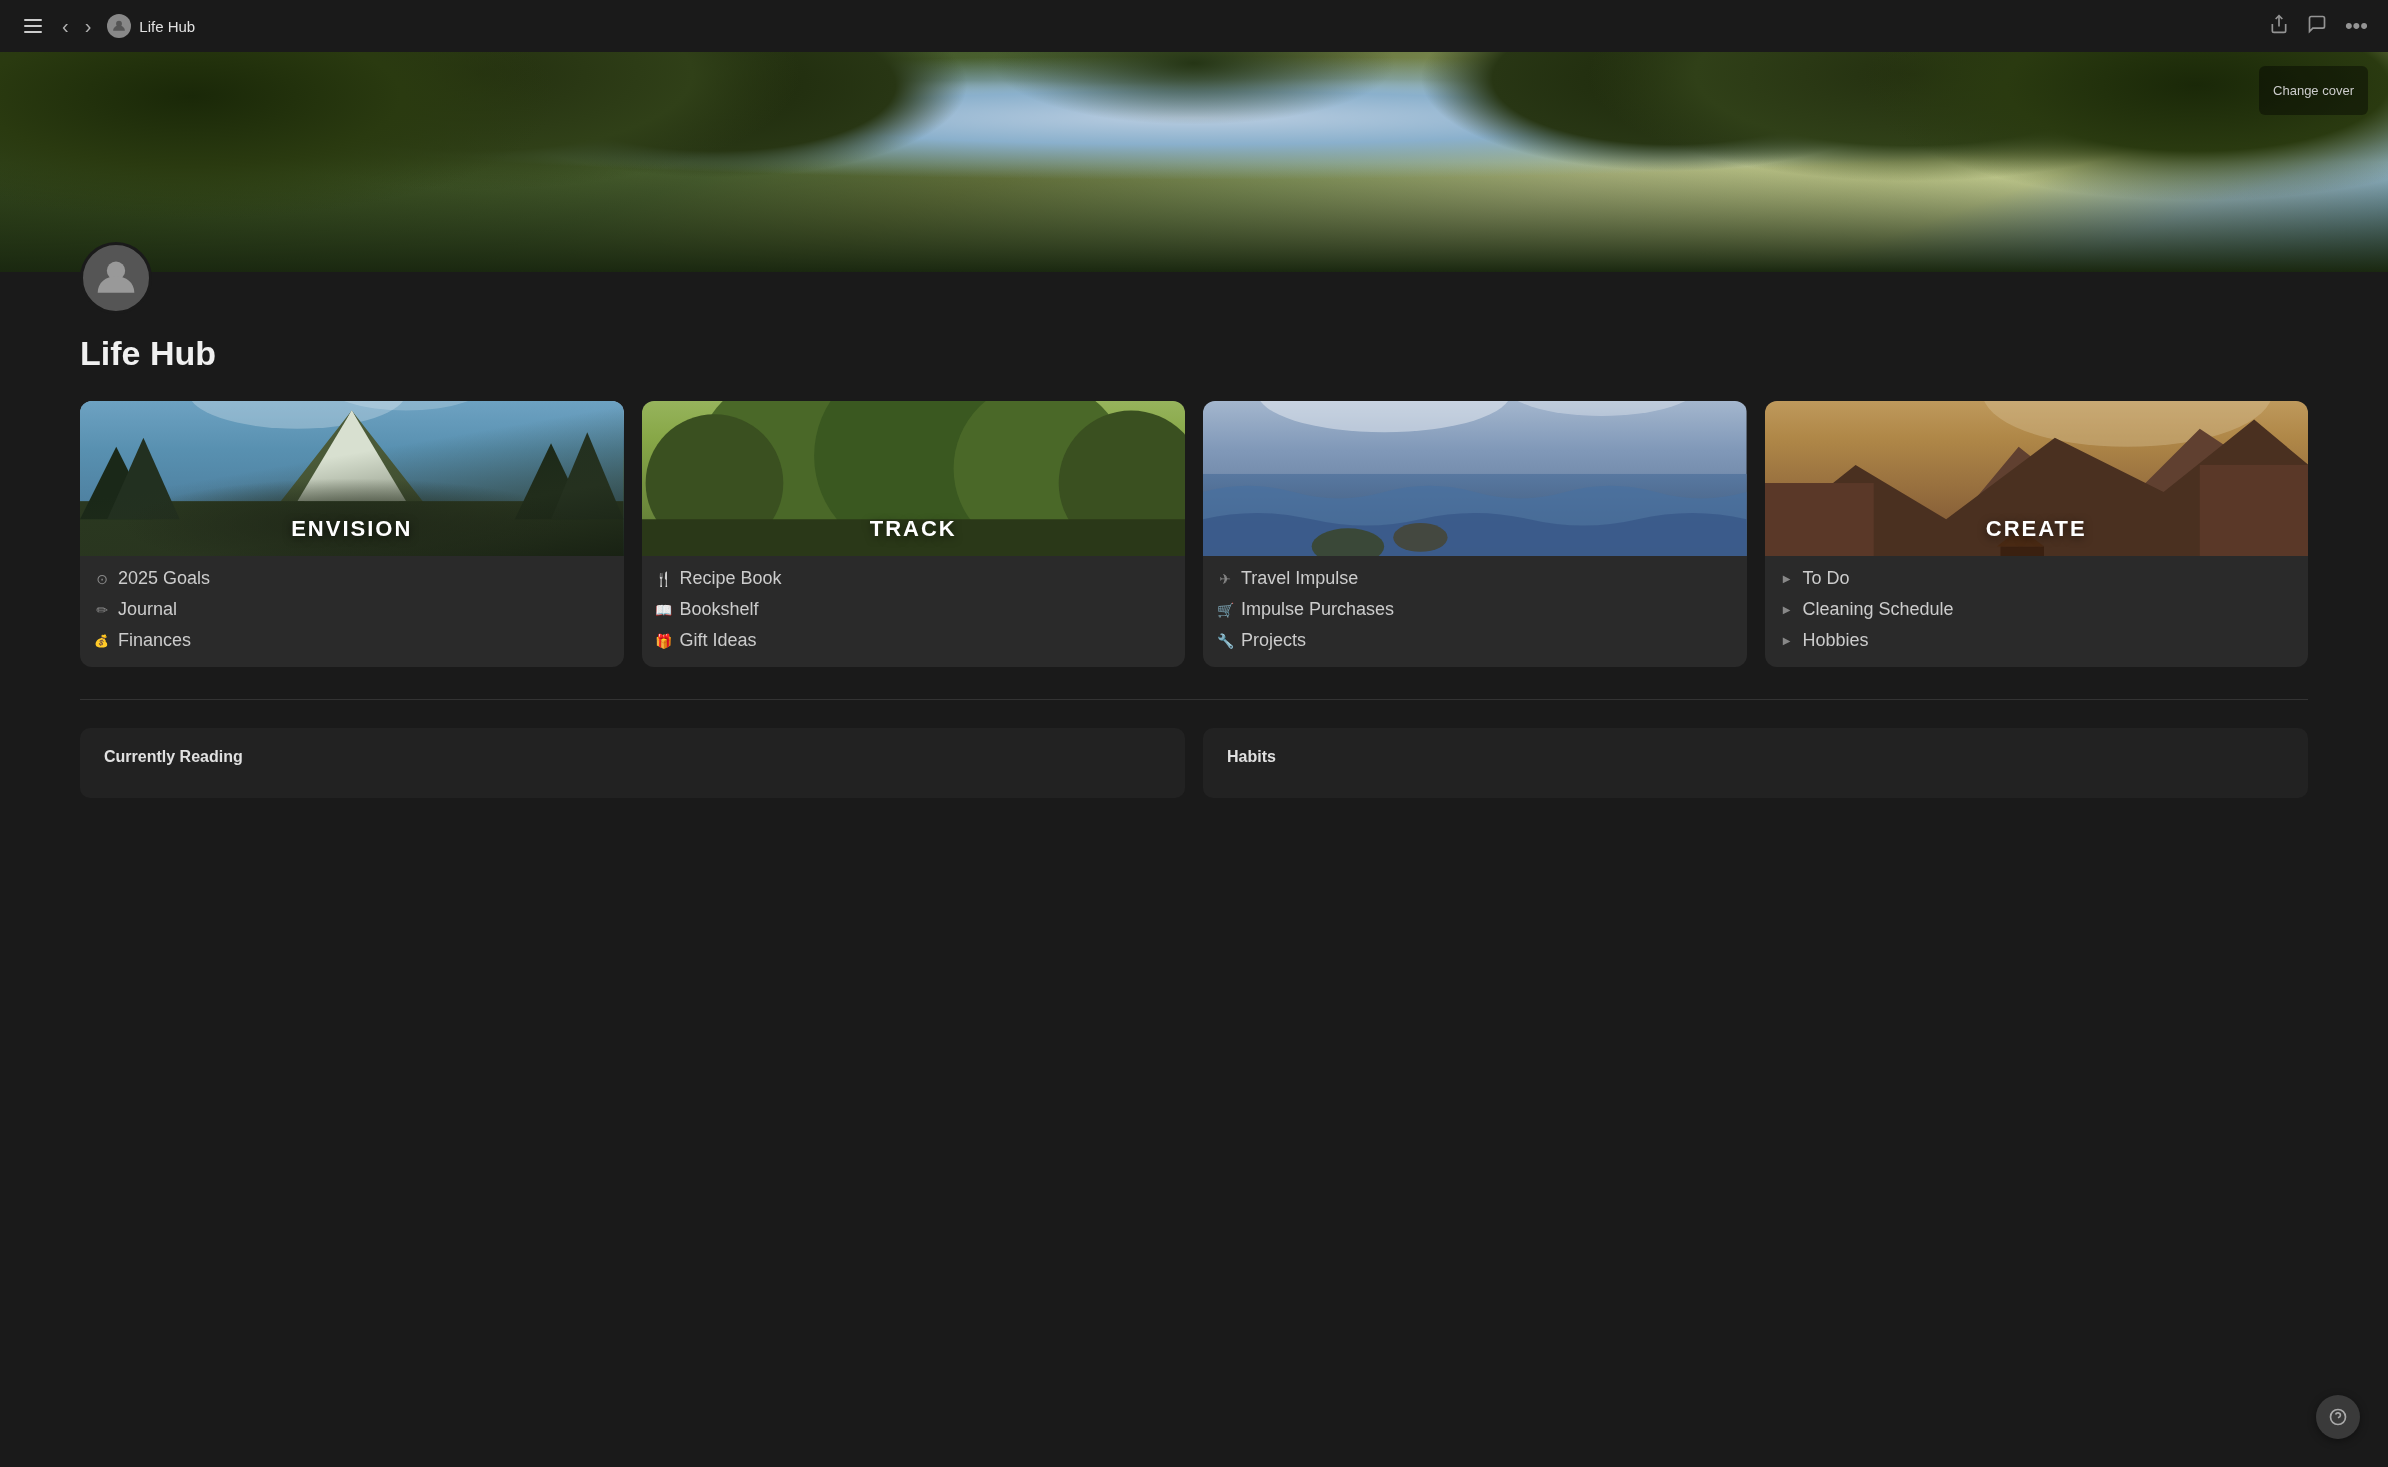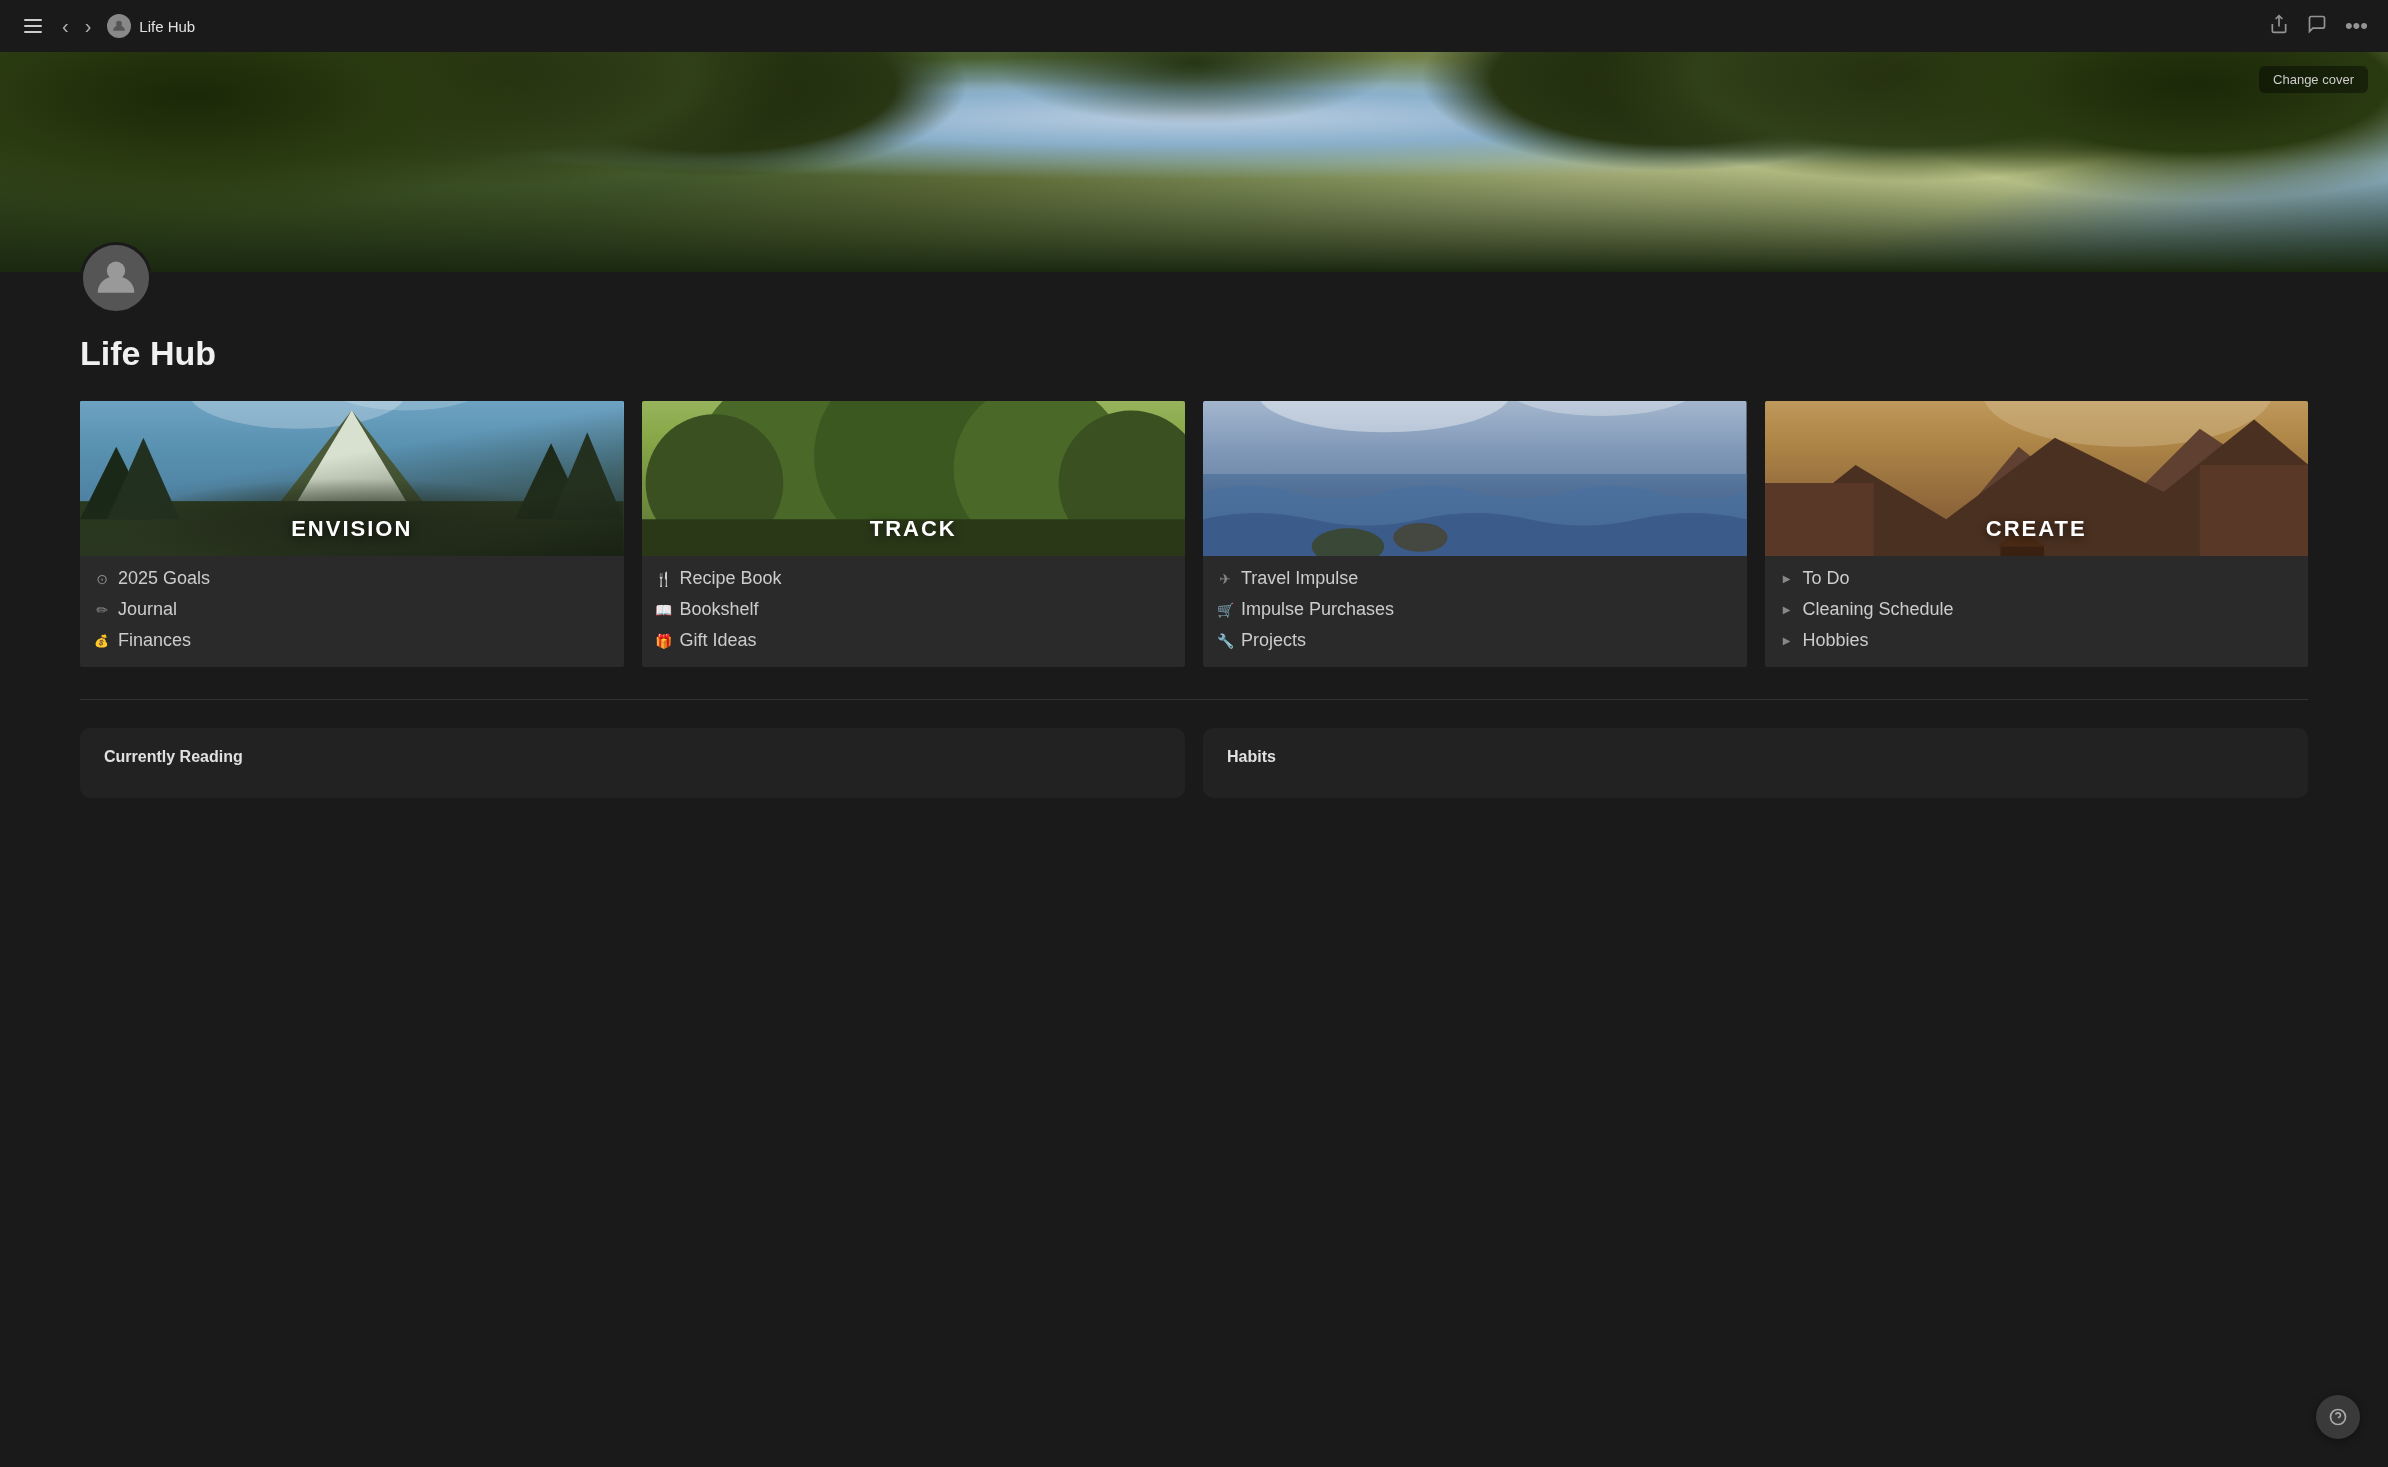--- a/index.html
+++ b/index.html
@@ -91,21 +91,21 @@
         
         radial-gradient(ellipse 12% 40% at 50% 5%, #253515 0%, transparent 70%);
     }
     .change-cover-btn {
       position: absolute;
       top: 14px;
       right: 20px;
       background: rgba(0,0,0,0.4);
       color: #ccc;
       border: none;
-      padding: 6px 14px;
+      padding: 17px 14px;
       border-radius: 6px;
       font-size: 13px;
       cursor: pointer;
     }
 
     
     .page-avatar-wrap {
       padding: 0 80px;
       margin-top: -30px;
       position: relative;
@@ -137,21 +137,21 @@
 
     
     .cards-grid {
       display: grid;
       grid-template-columns: repeat(4, 1fr);
       gap: 18px;
       margin-bottom: 32px;
     }
     .card {
       background: #2a2a2a;
-      border-radius: 2px;
+      border-radius: 12px;
       overflow: hidden;
       cursor: pointer;
     }
     .card-cover {
       position: relative;
       height: 155px;
       overflow: hidden;
     }
     .card-cover-inner {
       width: 100%;

